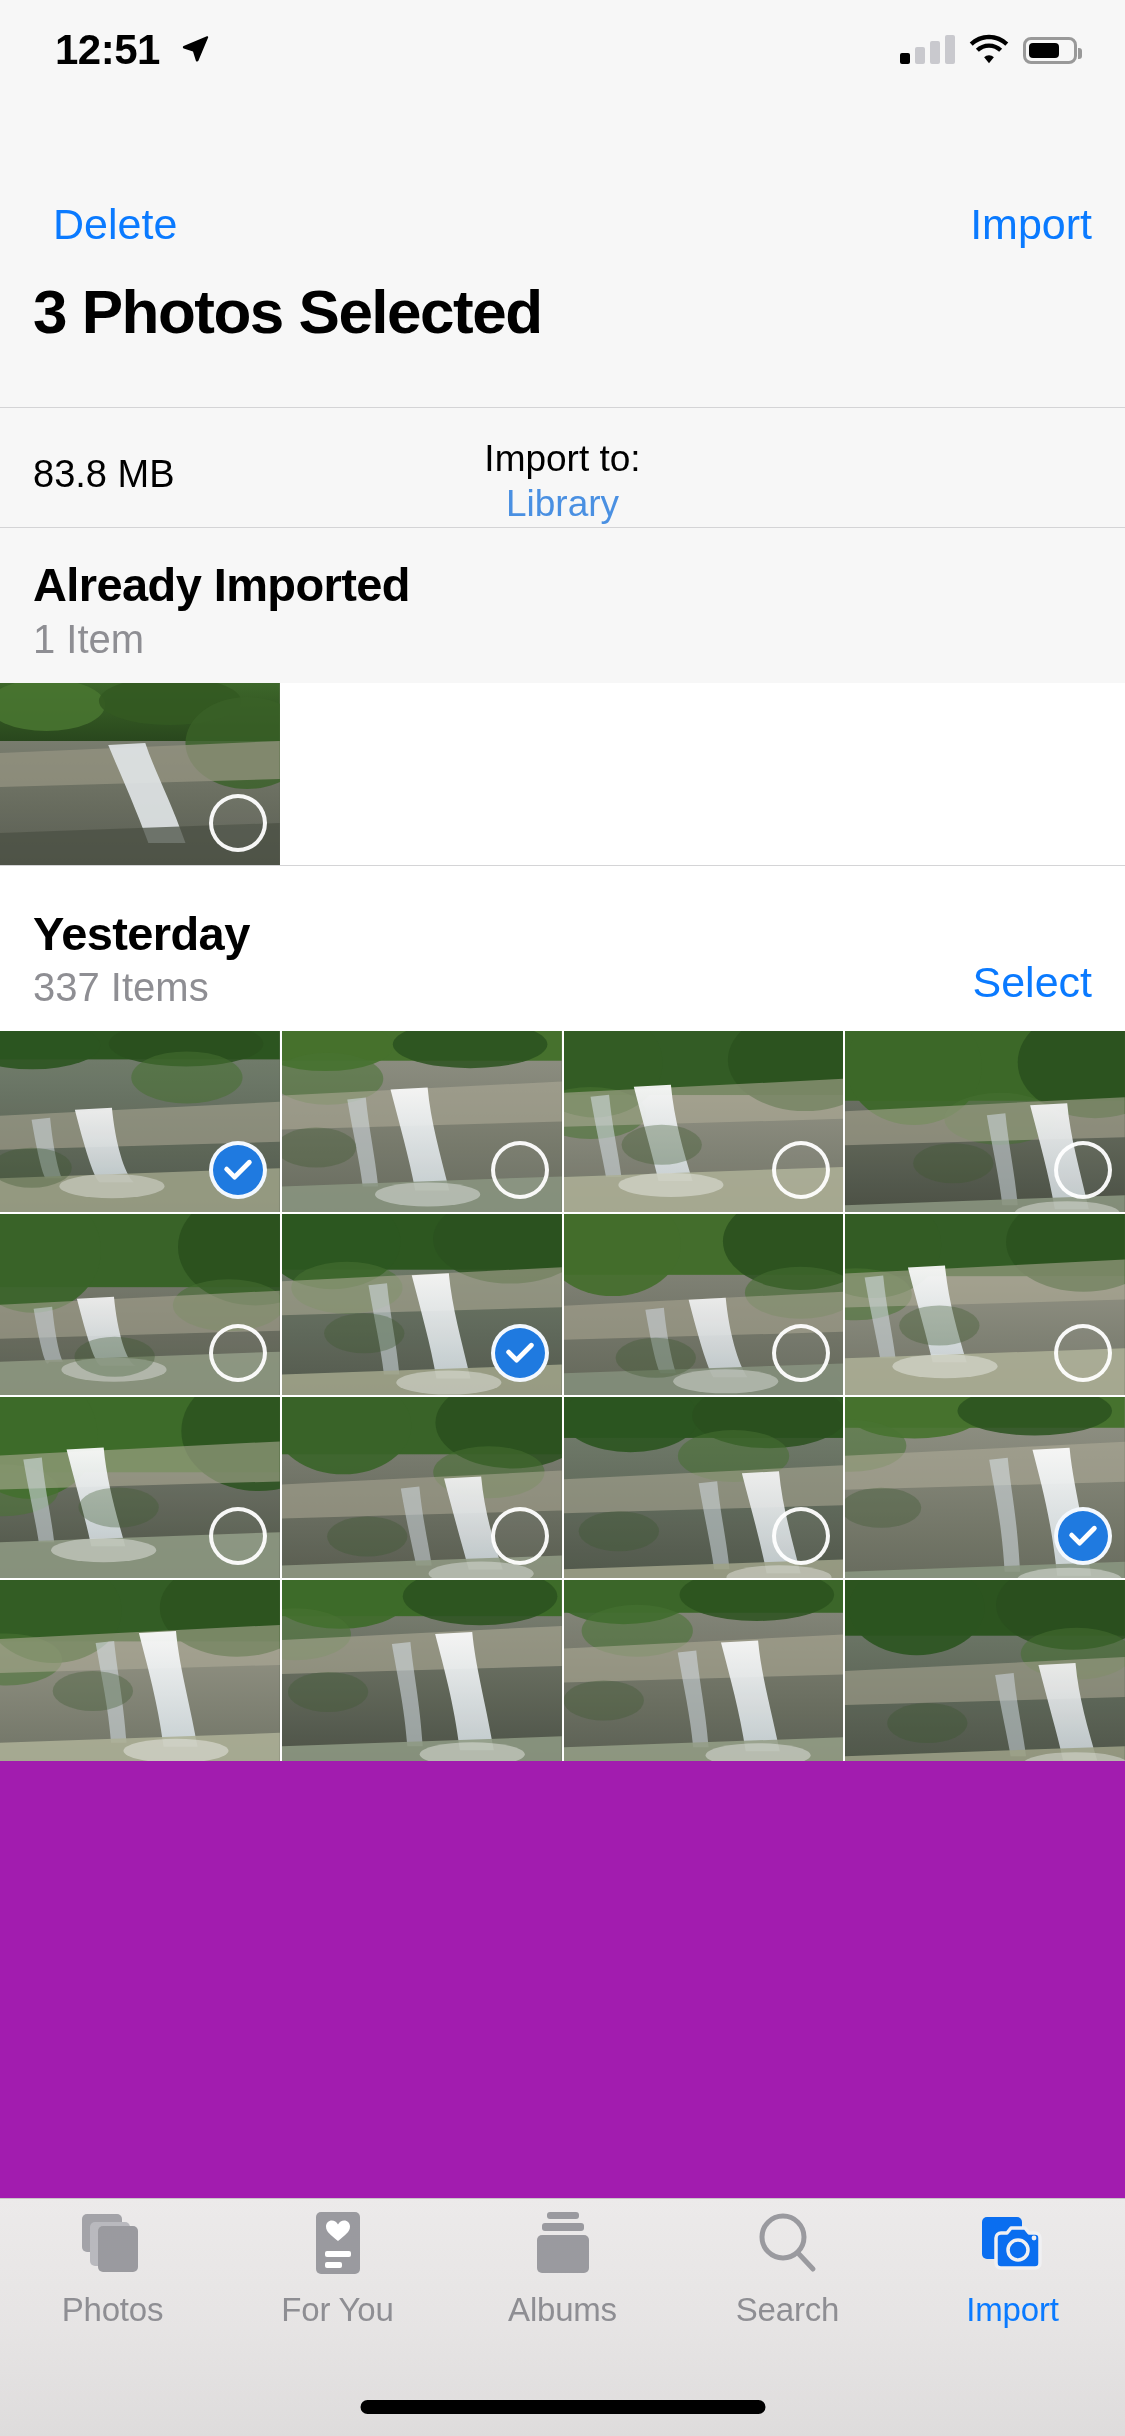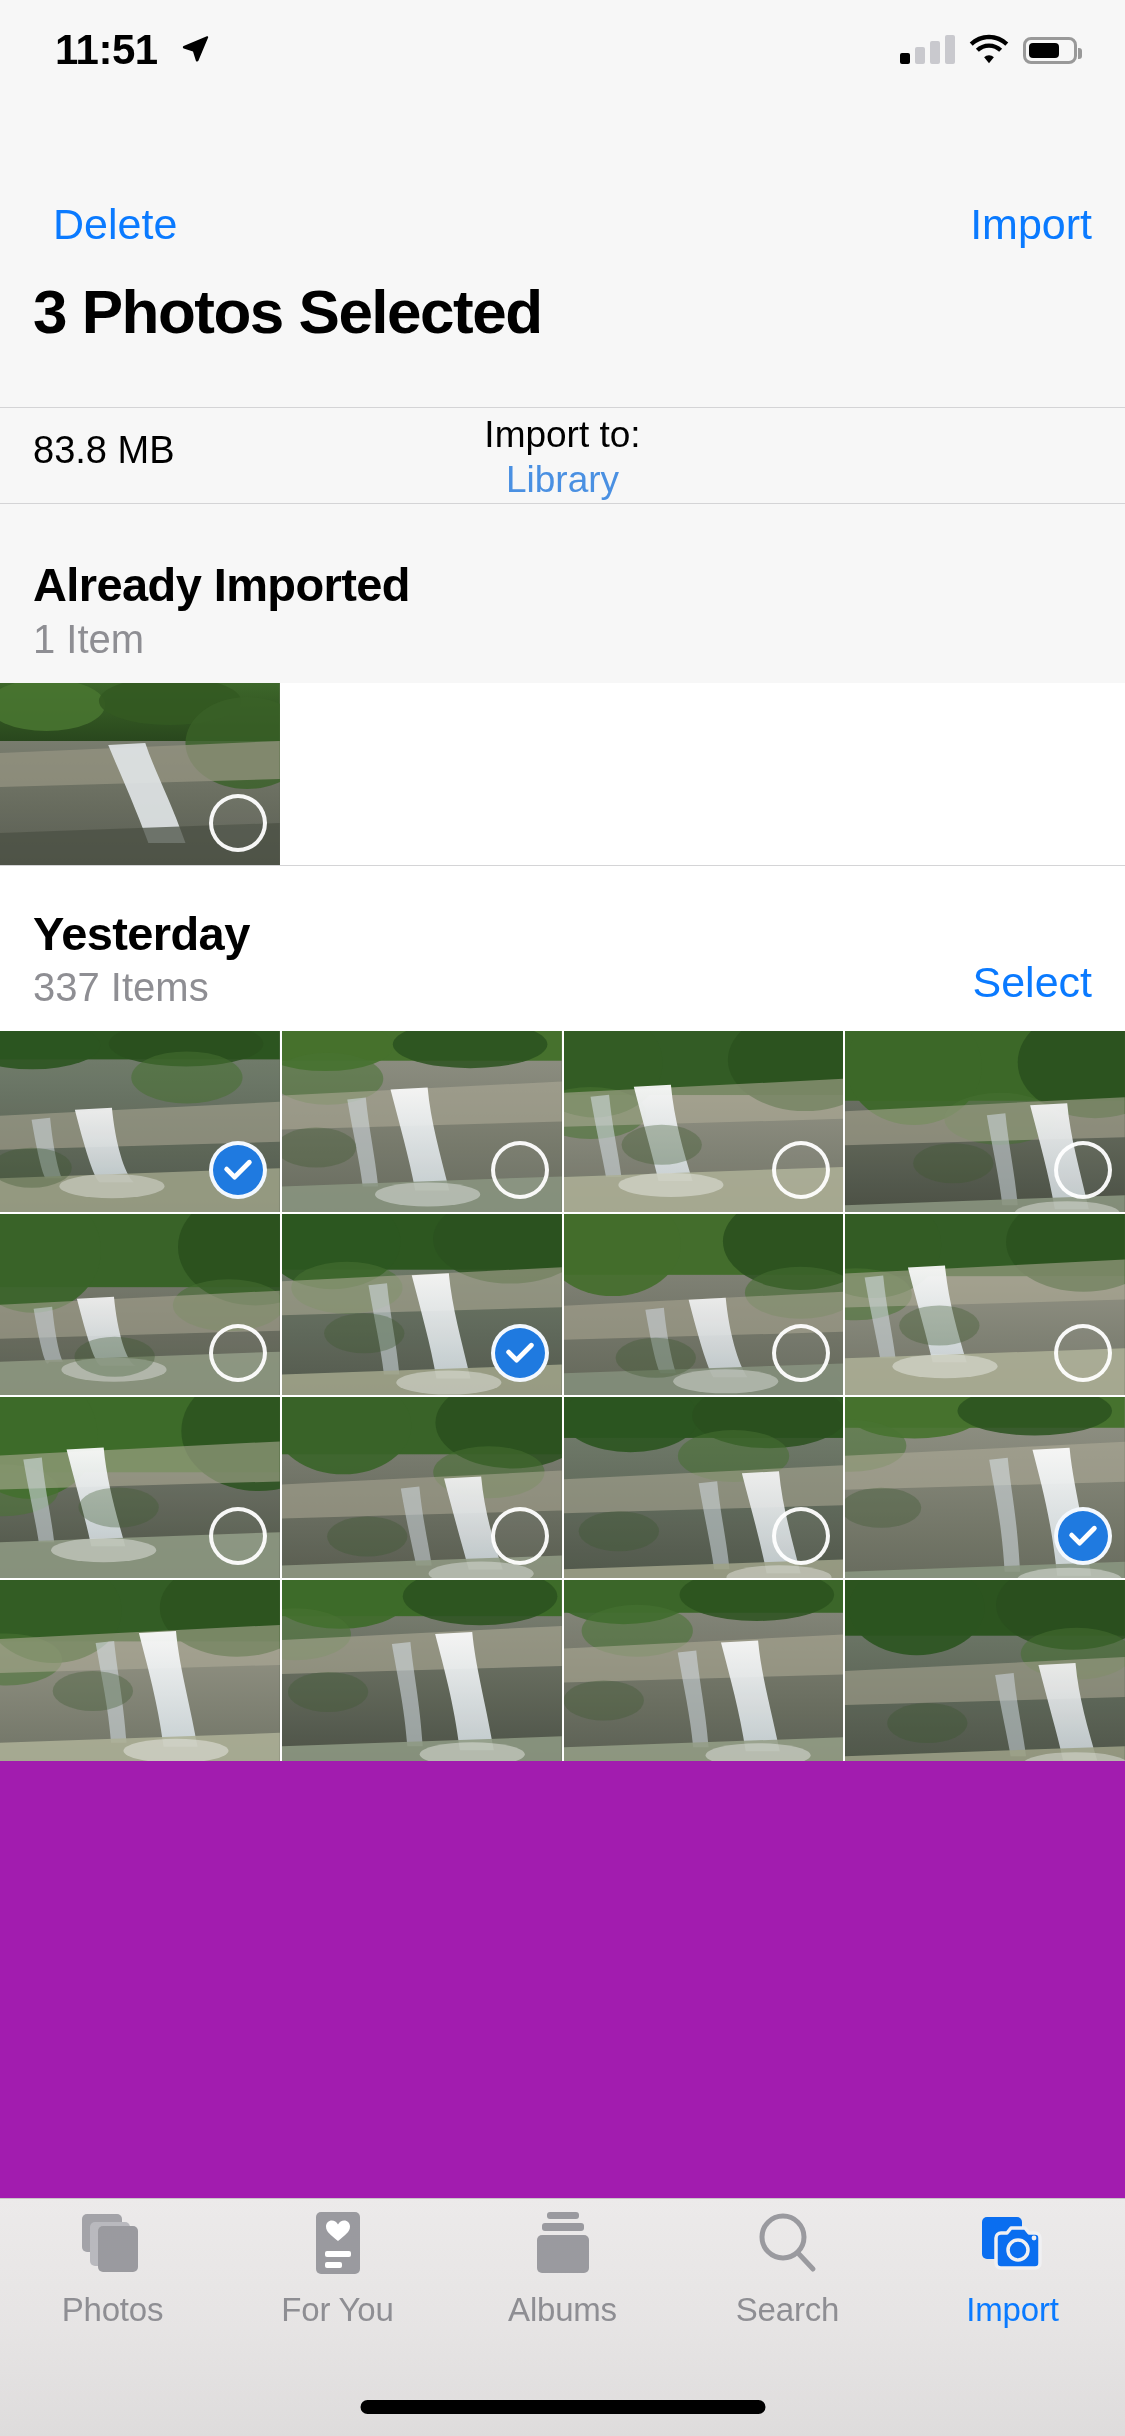--- a/index.html
+++ b/index.html
@@ -80,21 +80,21 @@
     font-size:62px; font-weight:bold; color:#000;
     letter-spacing:-1.5px;
   }
   #nav-divider {
     position:absolute; left:0; top:311px;
     width:1125px; height:1px; background:#d4d4d6;
   }
 
   
   #info-row {
-    position:absolute; top:396px; left:0;
+    position:absolute; top:420px; left:0;
     width:1125px; height:108px;
     background:#f7f7f7;
     z-index:30;
     padding-left:20px;
   }
   #total-size {
     position:absolute; left:33px; top:33px;
     font-size:38px; color:#000;
   }
   #import-to-block {
@@ -209,21 +209,21 @@
     width:405px; height:14px; border-radius:7px;
     background:#000;
   }
 </style>
 </head>
 <body>
 
 <div id="screen">
 
   <div id="status-bar">
-    <span id="status-time">11:51</span>
+    <span id="status-time">12:51</span>
 
     <svg id="loc-arrow" viewBox="0 0 24 24">
       <path d="M21.5 2.6 2.9 10.4c-.9.4-.8 1.7.1 2l7.4 2.3 2.3 7.4c.3.9 1.6 1 2 .1L22.5 3.6c.3-.7-.4-1.3-1-1z" fill="#000"></path>
     </svg>
 
     <div id="status-right">
       <span class="sig-bars">
         <i class="on"></i>
           <i></i>
           <i></i>

